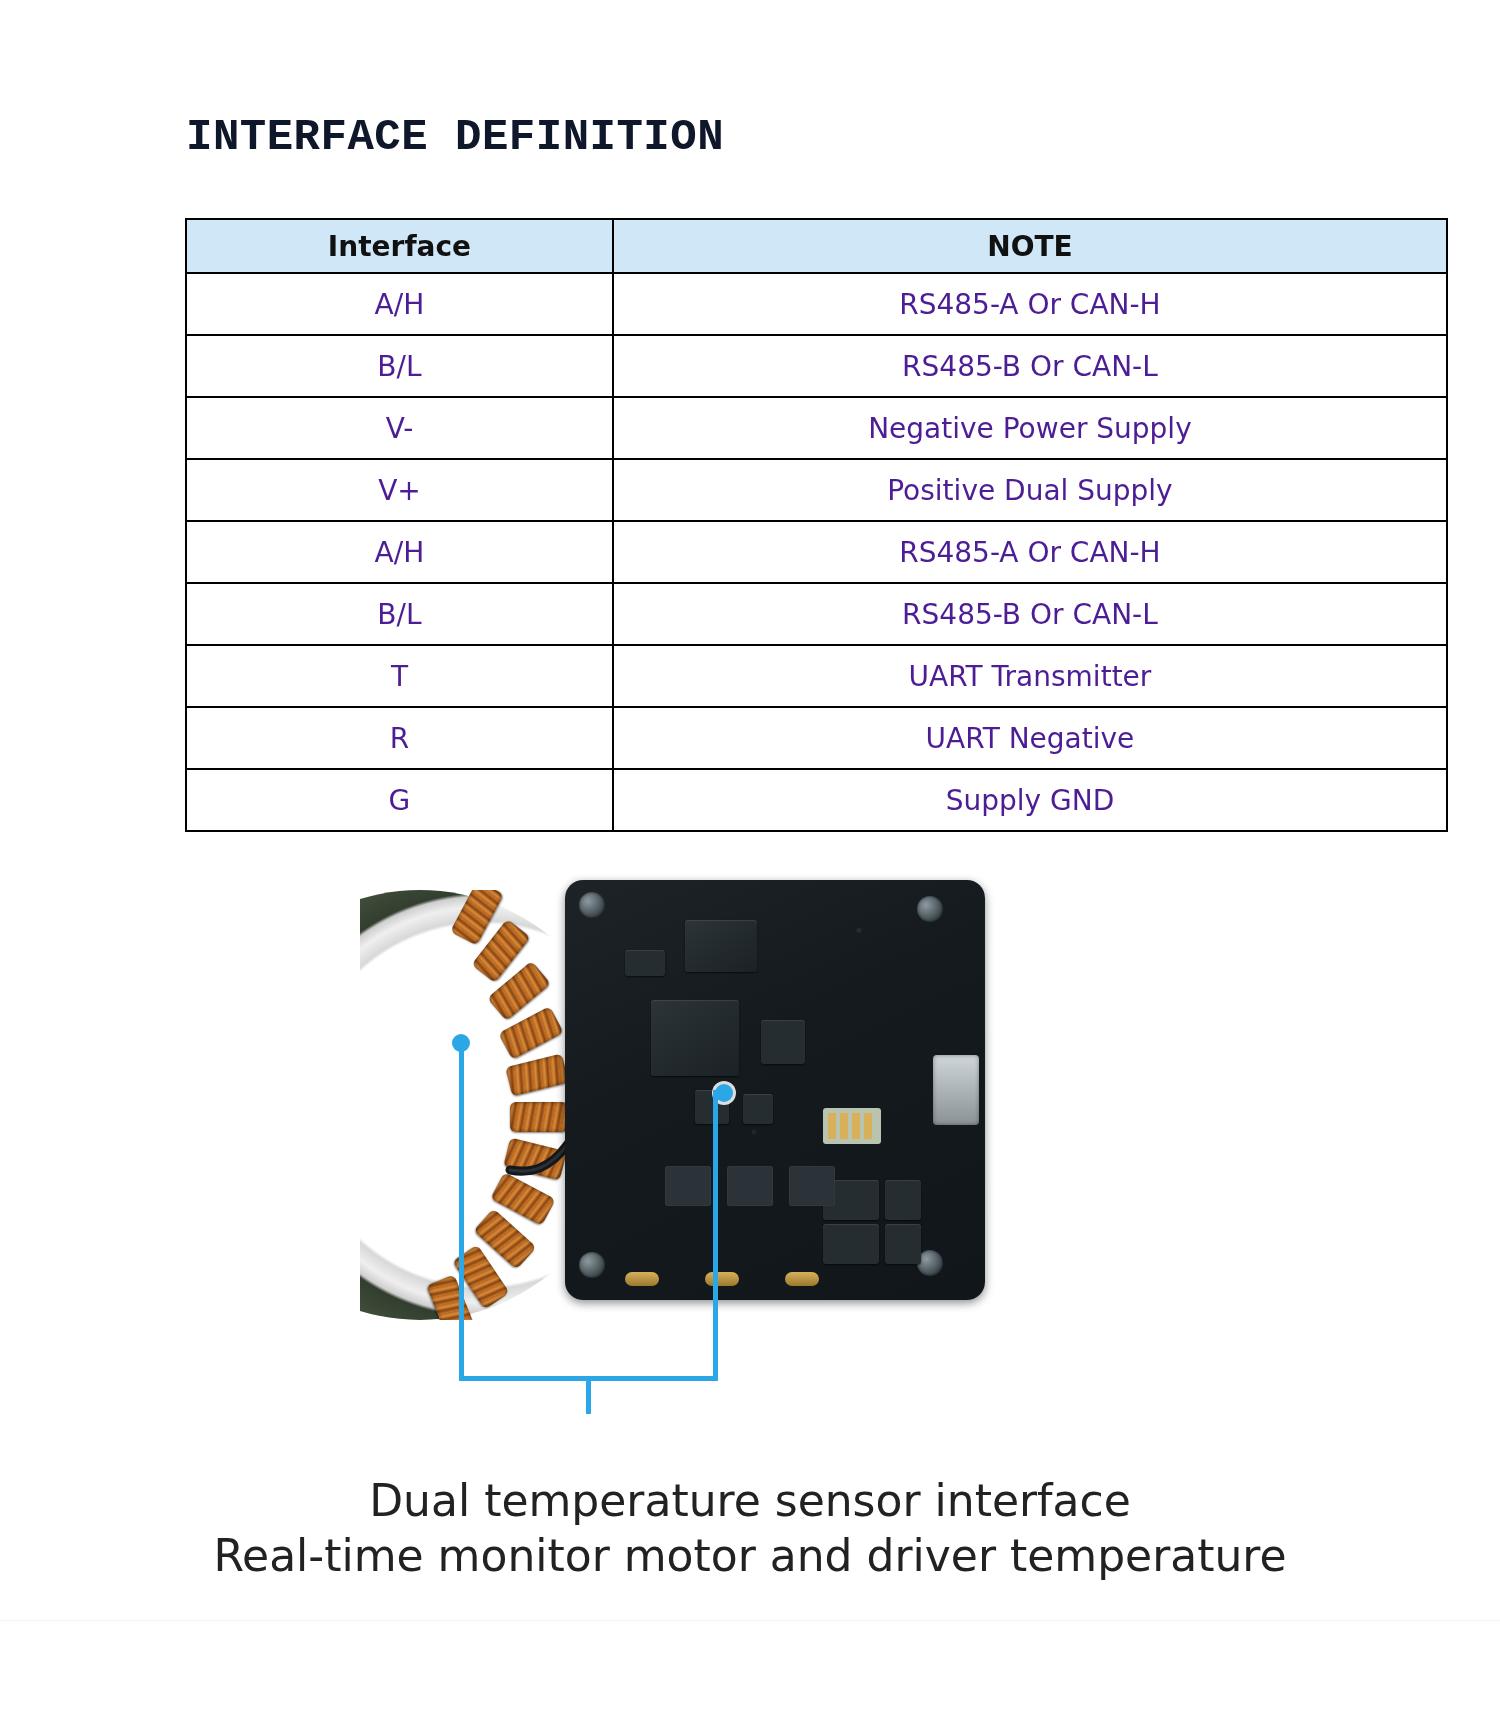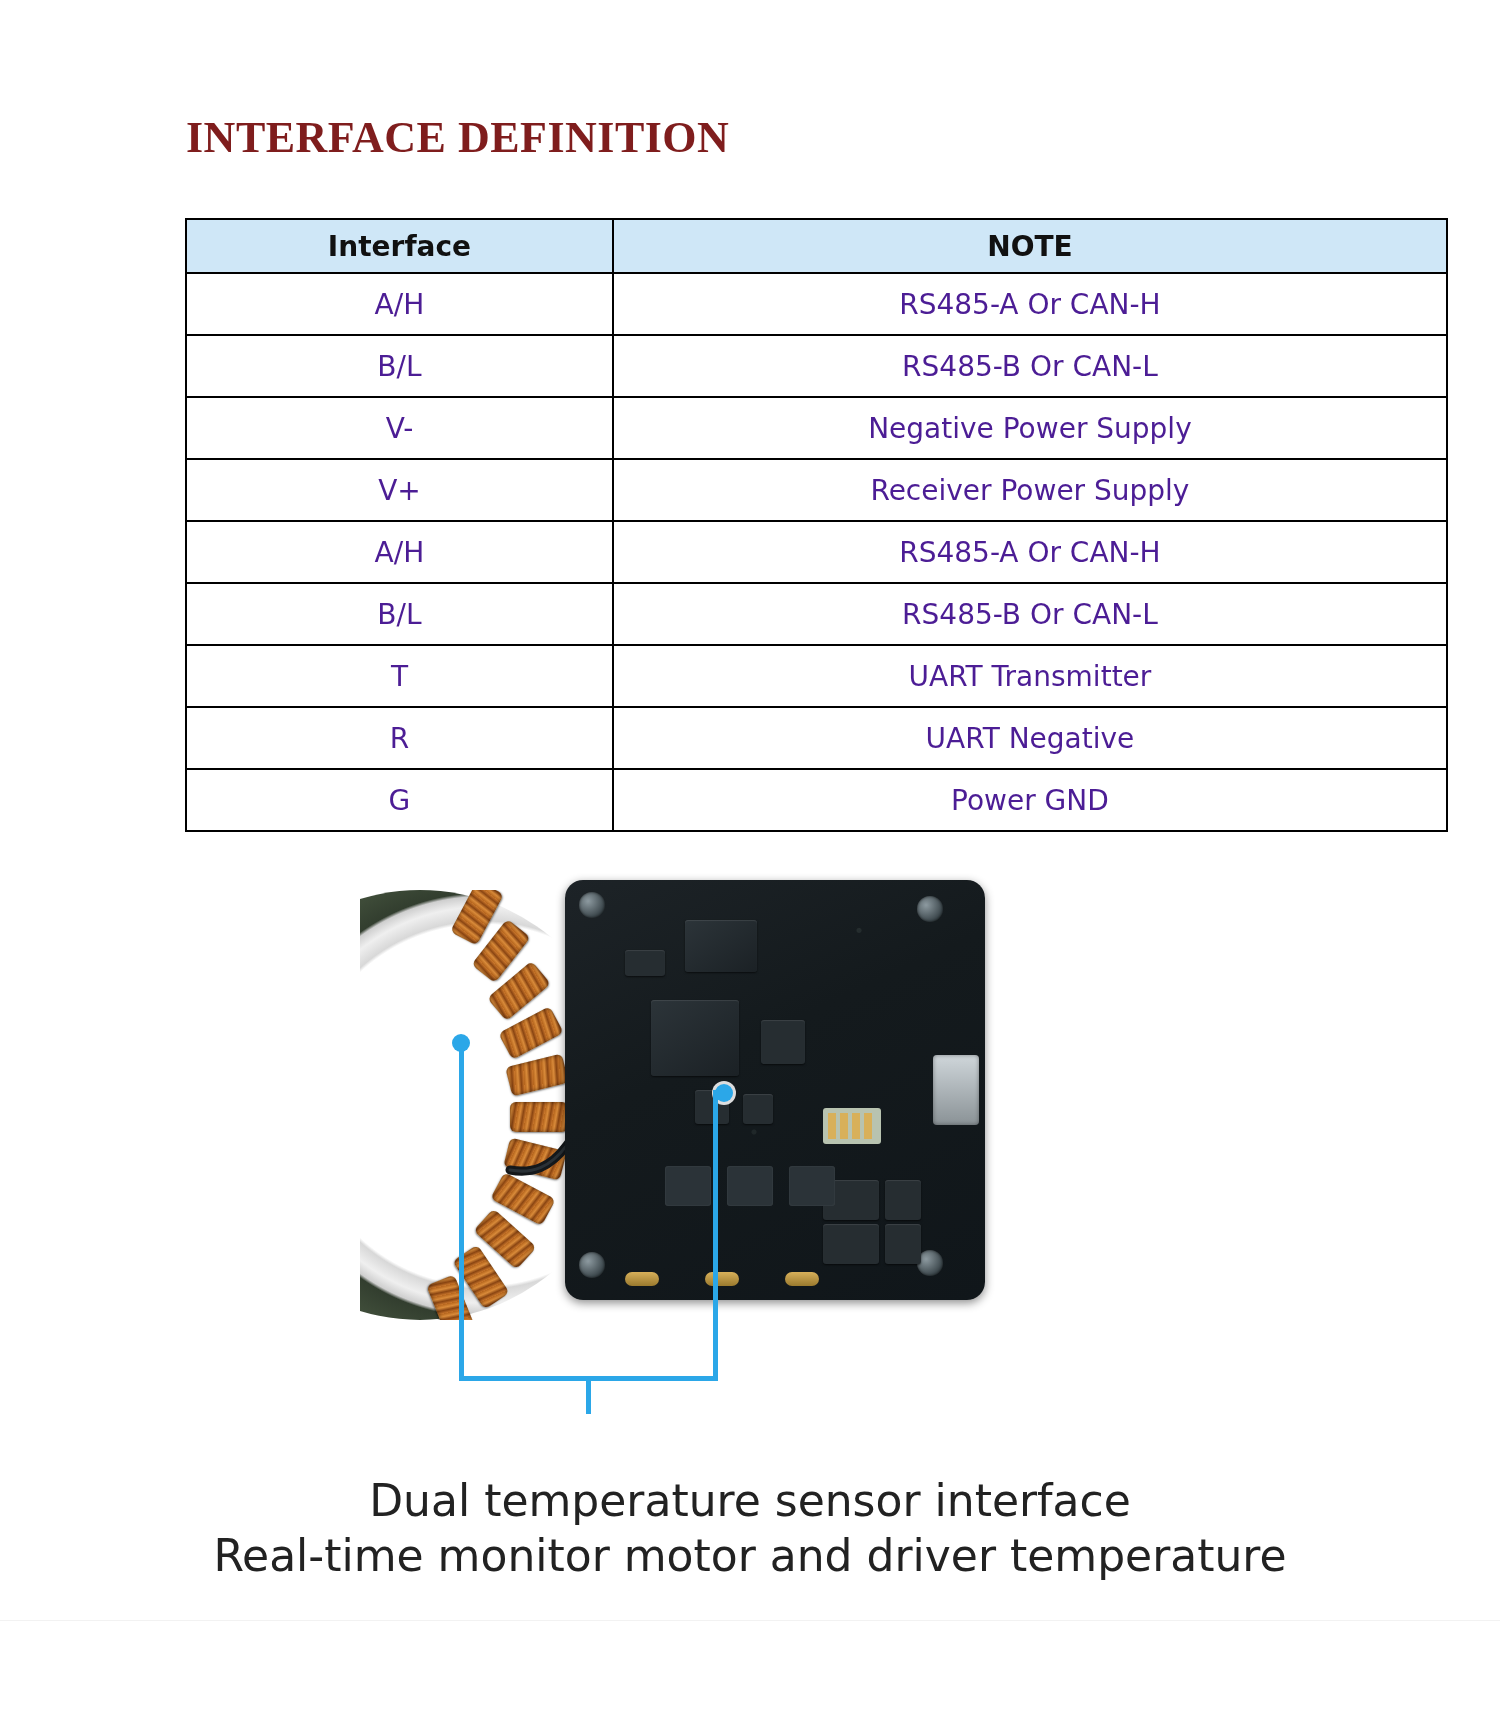--- a/index.html
+++ b/index.html
@@ -21,22 +21,22 @@
     height: 1733px;
   }
   
   .title {
     position: absolute;
     left: 186px;
     top: 112px;
     font-size: 44px;
     font-weight: bold;
     letter-spacing: 0.5px;
-    font-family: Liberation Serif, serif;
-    color: #7f1d1d;
+    font-family: Liberation Mono, monospace;
+    color: #0f172a;
   }
   
   .table-wrap {
     position: absolute;
     left: 185px;
     top: 218px;
     width: 1263px;
   }
   table.iface {
     border-collapse: collapse;
@@ -261,41 +261,41 @@
         <tr>
           <td>B/L</td>
           <td>RS485-B Or CAN-L</td>
         </tr>
         <tr>
           <td>V-</td>
           <td>Negative Power Supply</td>
         </tr>
         <tr>
           <td>V+</td>
-          <td>Receiver Power Supply</td>
+          <td>Positive Dual Supply</td>
         </tr>
         <tr>
           <td>A/H</td>
           <td>RS485-A Or CAN-H</td>
         </tr>
         <tr>
           <td>B/L</td>
           <td>RS485-B Or CAN-L</td>
         </tr>
         <tr>
           <td>T</td>
           <td>UART Transmitter</td>
         </tr>
         <tr>
           <td>R</td>
           <td>UART Negative</td>
         </tr>
         <tr>
           <td>G</td>
-          <td>Power GND</td>
+          <td>Supply GND</td>
         </tr>
       </tbody>
     </table>
   </div>
 
   <div class="photo">
 
     <div class="stator">
       <div class="stator-ring"></div>
       <div class="coils">

